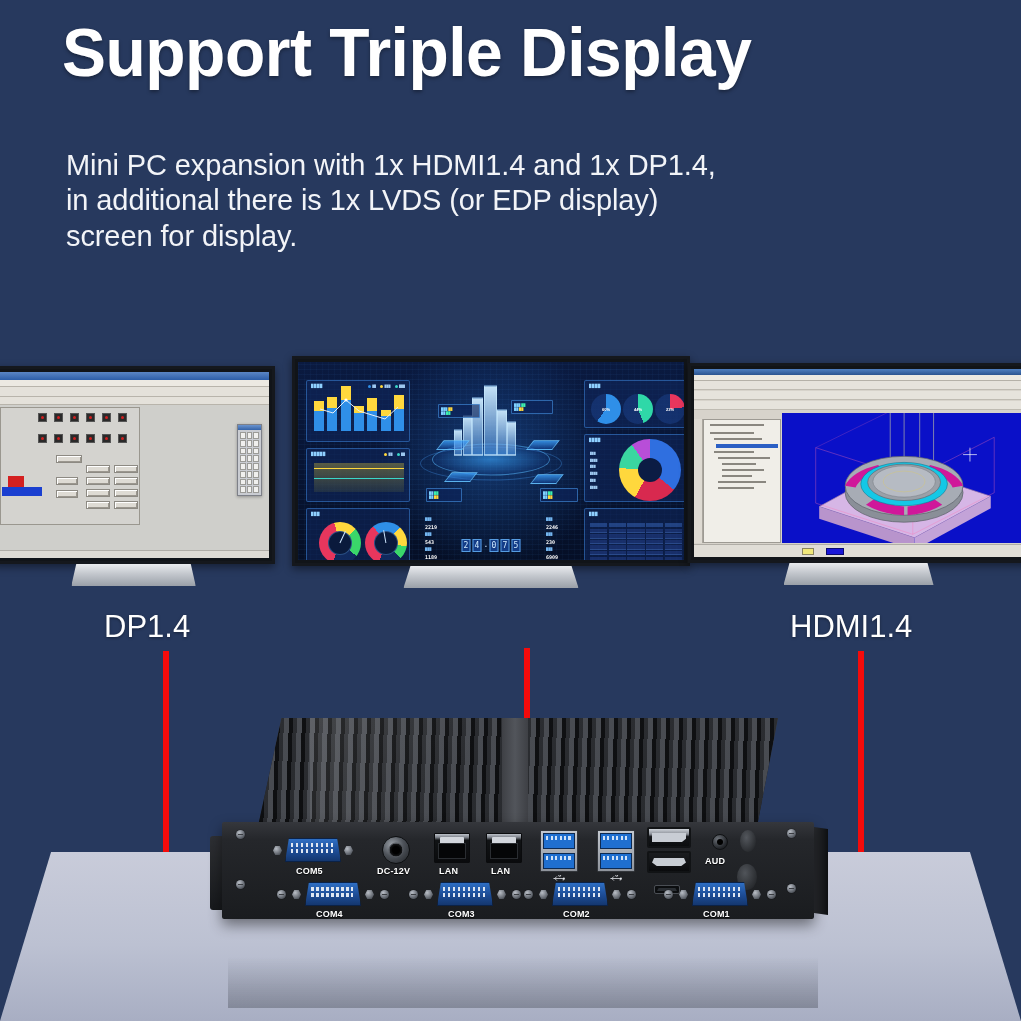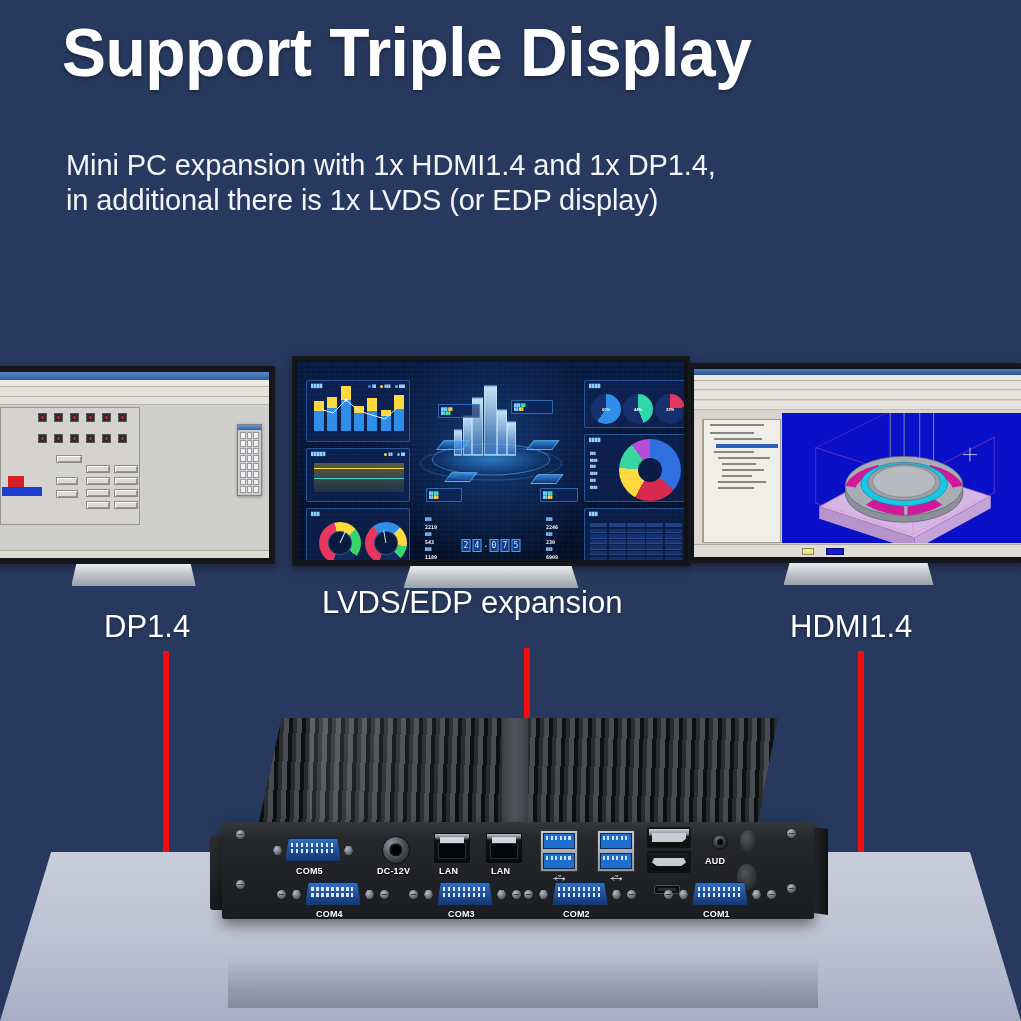--- a/index.html
+++ b/index.html
@@ -304,20 +304,21 @@
 </style>
 </head>
 <body>
 
 <div id="stage">
 
   <div class="title">Support Triple Display</div>
   <div class="subtitle">
     <div>Mini PC expansion with 1x HDMI1.4 and 1x DP1.4,</div>
     <div>in additional there is 1x LVDS (or EDP display)</div>
+    <div>screen for display.</div>
   </div>
 
   <div class="monitors">
 
     <div class="mon" id="mon-left">
       <div class="bezel">
         <div class="screen">
           <div class="winapp">
             <div class="tbar"></div>
             <div class="menu"></div>
@@ -679,21 +680,20 @@
               <div style="position:absolute;left:132px;top:3px;width:18px;height:7px;background:#1a18d8;border:1px solid #0b0a70"></div>
             </div>
           </div>
         </div>
       </div>
       <div class="stand"></div>
     </div>
   </div>
 
   <div class="plabel" id="lab-dp">DP1.4</div>
-  <div class="plabel" id="lab-lvds">LVDS/EDP expansion</div>
   <div class="plabel" id="lab-hdmi">HDMI1.4</div>
 
   <div class="redline" id="line-lvds-v" style="left:524px;top:648px;width:6px;height:133px"></div>
 
   <div class="redline" id="line-dp-v" style="left:163px;top:651px;width:6px;height:218px"></div>
   <div class="redline" id="line-dp-h" style="left:163px;top:864px;width:478px;height:6px"></div>
   <div class="redline" id="line-dp-drop" style="left:635px;top:864px;width:6px;height:48px"></div>
   <div class="redline" id="line-dp-tip" style="left:608px;top:906px;width:33px;height:6px"></div>
 
   <div class="redline" id="line-hdmi-v" style="left:858px;top:651px;width:6px;height:215px"></div>

